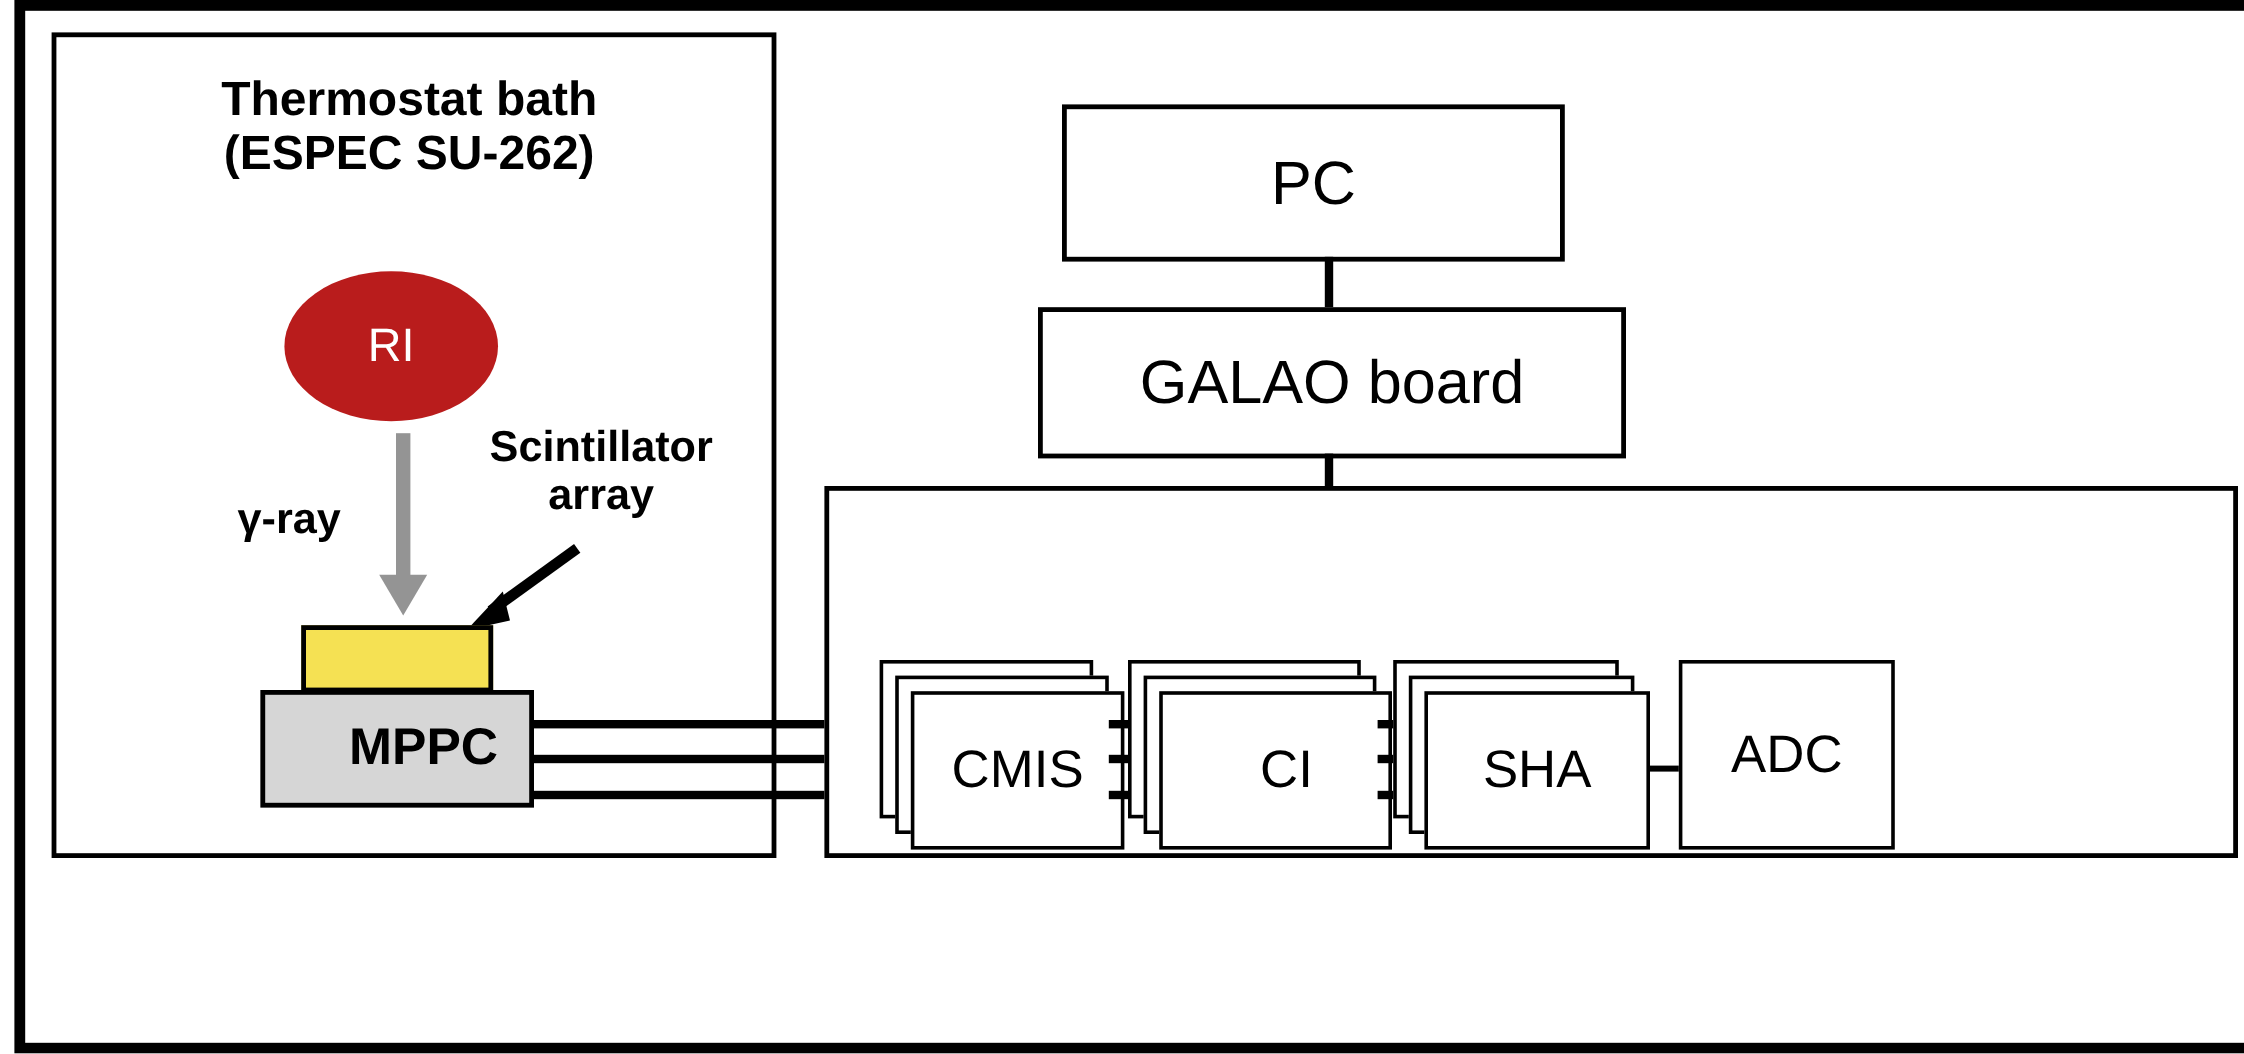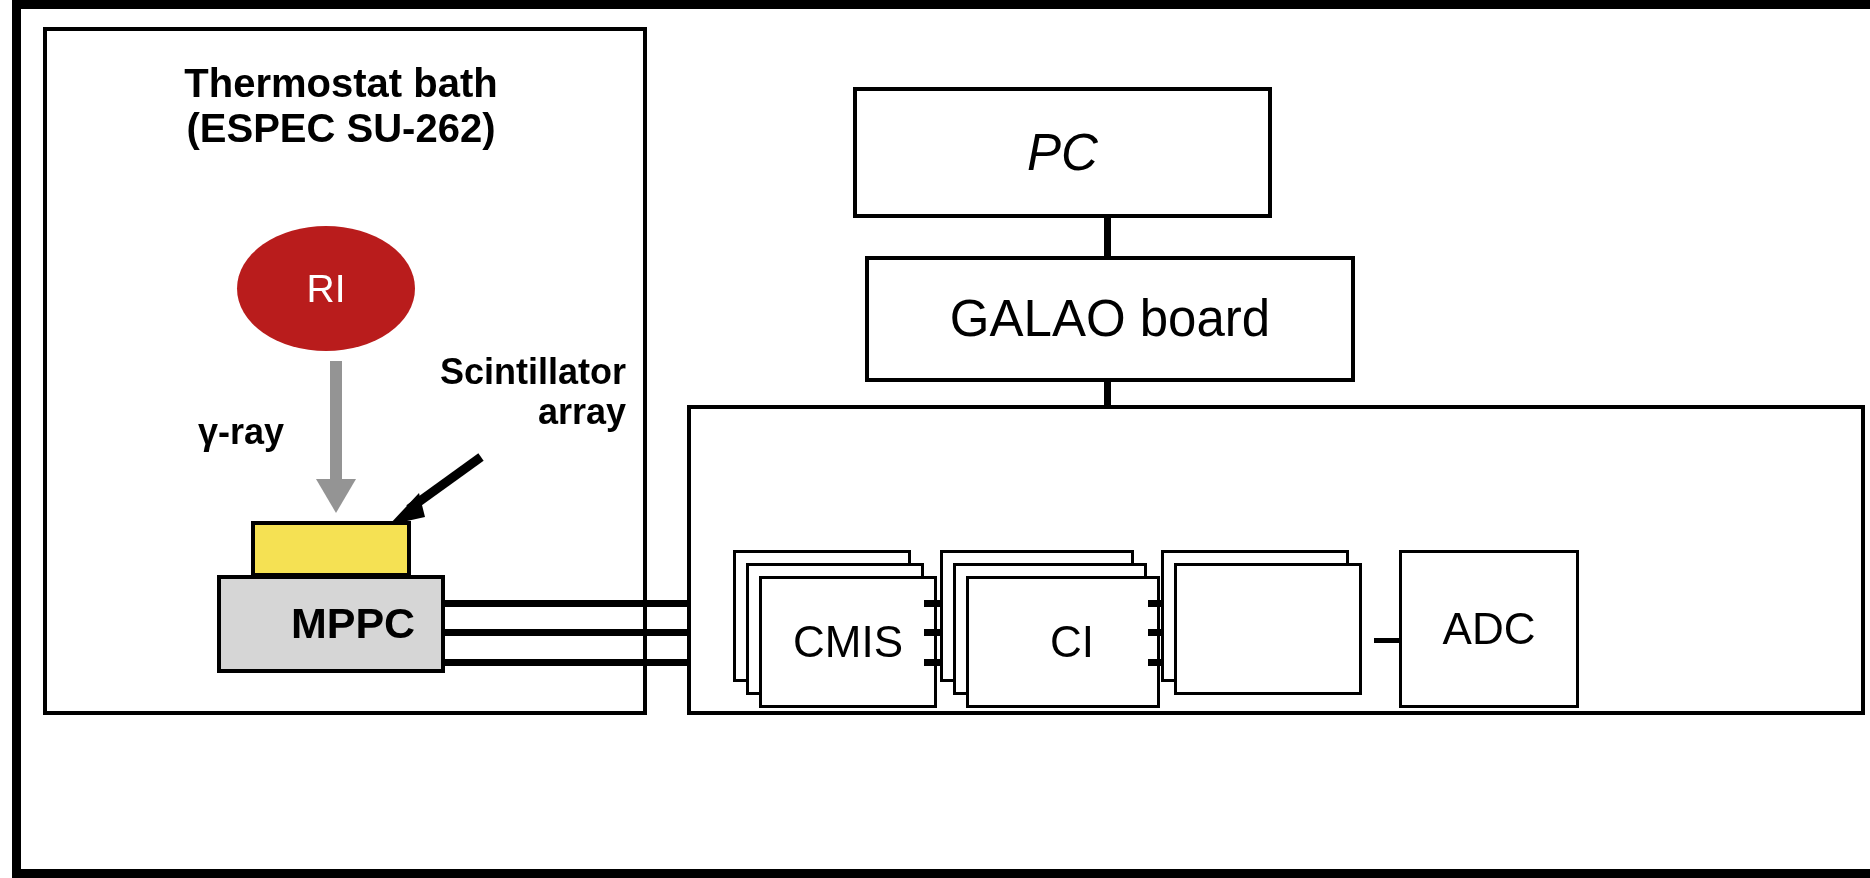--- a/index.html
+++ b/index.html
@@ -102,39 +102,39 @@
     <span>RI</span>
   </div>
 
   <div class="abs" style="left:295px; top:352px; width:40px; height:155px;">
     <div class="abs gray-arrow-shaft" style="left:14px; top:0px; width:12px; height:122px;"></div>
     <div class="abs gray-arrow-head" style="left:0px; top:118px;"></div>
   </div>
 
   <div class="abs heading" style="left:150px; top:403px; width:140px; font-size:36px; text-align:center;">γ-ray</div>
 
-  <div class="abs heading" style="left:355px; top:343px; width:250px; font-size:36px;text-align:right;">Scintillator
+  <div class="abs heading" style="left:355px; top:343px; width:250px; font-size:36px;">Scintillator
 array</div>
 
   <svg class="abs" style="left:360px; top:440px; width:110px; height:80px;" viewBox="0 0 110 80">
     <line x1="100" y1="8" x2="28" y2="60" stroke="#000000" stroke-width="9"></line>
     <polygon points="8,76 38,44 44,68" fill="#000000"></polygon>
   </svg>
 
   <div class="abs scint" style="left:230px; top:512px; width:160px; height:56px;"></div>
 
   <div class="abs mppc boxlabel" style="left:196px; top:566px; width:228px; height:98px; font-size:43px; font-weight:bold;padding-left:44px;">
     <span>MPPC</span>
   </div>
 
   <div class="abs wire" style="left:424px; top:591px; width:327px; height:7px;"></div>
   <div class="abs wire" style="left:424px; top:620px; width:327px; height:7px;"></div>
   <div class="abs wire" style="left:424px; top:650px; width:327px; height:7px;"></div>
 
-  <div class="abs plainbox boxlabel" style="left:832px; top:78px; width:419px; height:131px; font-size:51px;font-style:italic;">
+  <div class="abs plainbox boxlabel" style="left:864px; top:78px; width:419px; height:131px; font-size:51px;">
     <span>PC</span>
   </div>
 
   <div class="abs wire" style="left:1083px; top:205px; width:7px; height:45px;"></div>
 
   <div class="abs plainbox boxlabel" style="left:844px; top:247px; width:490px; height:126px; font-size:51px;">
     <span>GALAO board</span>
   </div>
 
   <div class="abs wire" style="left:1083px; top:369px; width:7px; height:32px;"></div>
@@ -157,20 +157,23 @@
   <div class="abs thinbox boxlabel" style="left:945px; top:567px; width:194px; height:132px; font-size:44px;padding-left:18px;">
     <span>CI</span>
   </div>
 
   <div class="abs wire" style="left:1127px; top:591px; width:54px; height:7px;"></div>
   <div class="abs wire" style="left:1127px; top:620px; width:54px; height:7px;"></div>
   <div class="abs wire" style="left:1127px; top:650px; width:54px; height:7px;"></div>
 
   <div class="abs thinbox" style="left:1140px; top:541px; width:188px; height:132px;"></div>
   <div class="abs thinbox" style="left:1153px; top:554px; width:188px; height:132px;"></div>
+  <div class="abs thinbox boxlabel" style="left:1166px; top:567px; width:188px; height:132px; font-size:44px;">
+    <span>SHA</span>
+  </div>
 
   <div class="abs wire" style="left:1353px; top:629px; width:28px; height:5px;"></div>
 
   <div class="abs thinbox boxlabel" style="left:1378px; top:541px; width:180px; height:158px; font-size:44px;">
     <span>ADC</span>
   </div>
 
 </div>
 
 </body></html>

